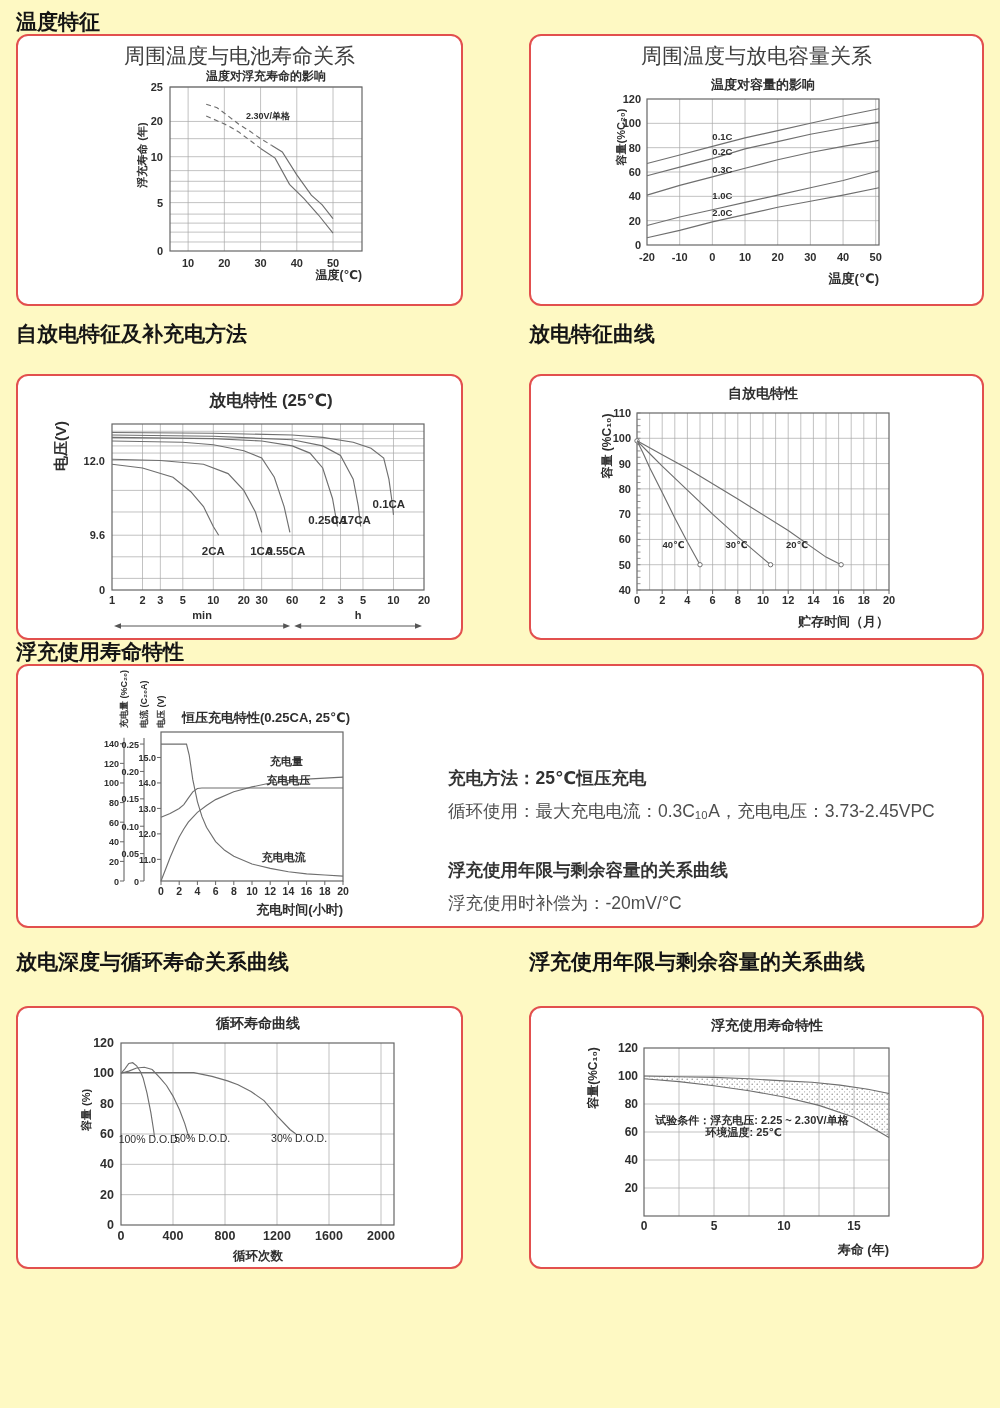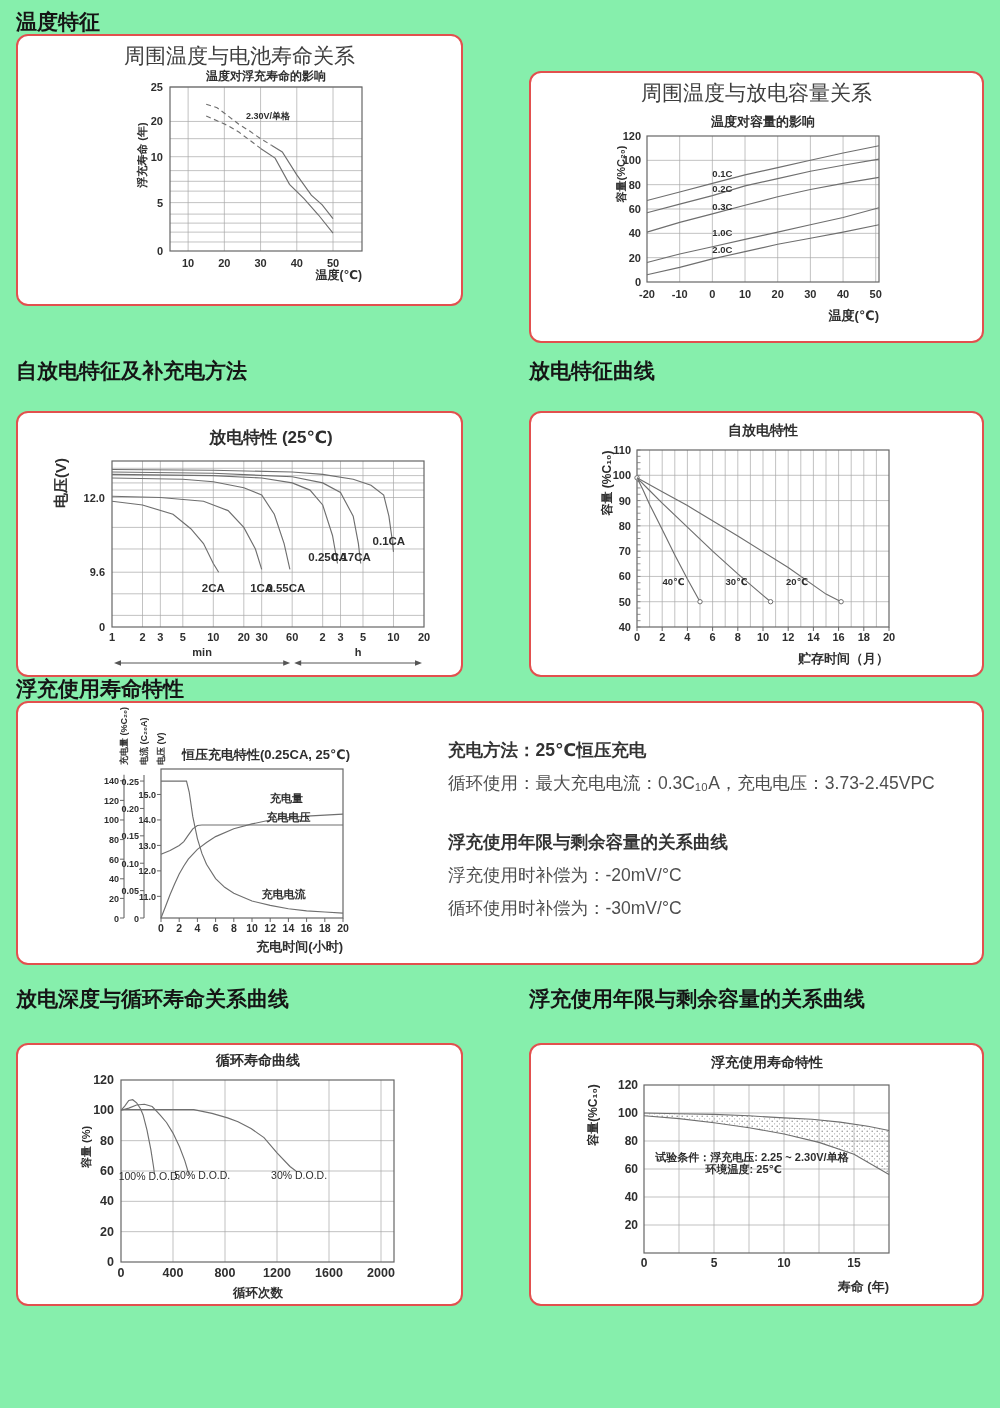--- a/index.html
+++ b/index.html
@@ -1,36 +1,36 @@
 <!DOCTYPE html>
 <html><head>
 <meta charset="utf-8">
 <style>
   html,body{margin:0;padding:0;background:#ffffff;}
   .page{width:1000px;height:1408px;box-sizing:border-box;padding:10px 16px 0 16px;
-        font-family:"Liberation Sans","DejaVu Sans",sans-serif;background:#86efac;position:relative;}
+        font-family:"Liberation Sans","DejaVu Sans",sans-serif;background:#fef9c3;position:relative;}
   h2.sec{font-size:21px;line-height:24px;font-weight:700;color:#151515;margin:0;}
   .h-top{margin:4px 0 22px 0;}
   .hrow{display:flex;justify-content:space-between;margin:16px 0 28px 0;}
   .hrow.h4{margin:24px 0 30px 0;font-family:Liberation Mono, monospace;}
   .h-charge{margin:24px 0 28px 0;}
   .hrow h2{width:455px;}
   .hrow h2:first-child{width:447px;}
   .row{display:flex;justify-content:space-between;}
   .panel{border:2px solid #e2504e;border-radius:12px;box-sizing:border-box;background:#fff;overflow:hidden;}
   .p-a{width:447px;height:272px;}
-  .p-b{width:455px;height:272px;margin-top:37px;}
+  .p-b{width:455px;height:272px;}
   .p-c{width:447px;height:266px;}
   .p-d{width:455px;height:266px;}
   .p-e{width:968px;height:264px;display:flex;}
   .p-f{width:447px;height:263px;}
   .p-g{width:455px;height:263px;}
   .panel-title{text-align:center;font-size:21px;line-height:22px;color:#3d3d3d;margin-top:9px;}
   svg.chart{display:block;}
-  .notes{padding-top:31px;font-size:17.5px;line-height:33px;color:#4e4e4e;}
+  .notes{padding-top:96px;font-size:17.5px;line-height:33px;color:#4e4e4e;}
   .notes .b{font-weight:700;color:#333;}
   .notes .gap{margin-top:26px;}
 </style>
 </head>
 <body>
 
 <div class="page">
 
   <h2 class="sec h-top">温度特征</h2>
 

